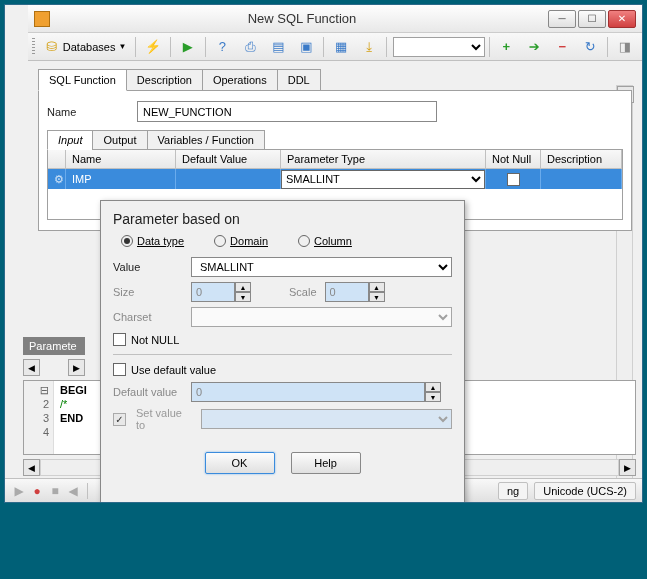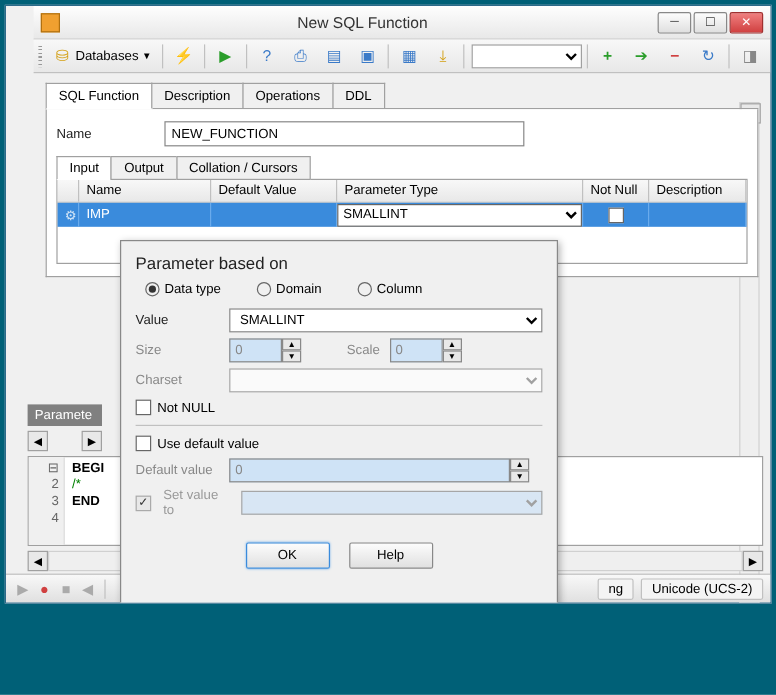--- a/index.html
+++ b/index.html
@@ -20,33 +20,33 @@
 .content { padding: 8px 10px; position: relative; }
 .tabs { display: flex; border-bottom: 1px solid #a0a0a0; }
 .tab { padding: 4px 10px; border: 1px solid #a0a0a0; border-bottom: none; background: #f0f0f0; margin-right: -1px; cursor: pointer; }
 .tab.active { background: #fff; border-bottom: 1px solid #fff; margin-bottom: -1px; }
 .panel { background: #fff; border: 1px solid #a0a0a0; border-top: none; padding: 10px 8px; }
 .formrow { display: flex; align-items: center; margin-bottom: 8px; gap: 10px; }
 .label { width: 80px; color: #222; }
 .textinput { border: 1px solid #888; padding: 3px 5px; background: #fff; height: 21px; }
 .subtabs { display: flex; margin-top: 6px; }
 .subtab { padding: 3px 10px; border: 1px solid #a0a0a0; margin-right: -1px; background: #f0f0f0; cursor: pointer; }
-.subtab.active { background: #fff; border-bottom-color: #fff; }
+.subtab.active { background: #fff; border-bottom-color: #fff; font-style: italic; }
 .grid { border: 1px solid #a0a0a0; margin-top: -1px; background: #fff; }
 .grid-header { display: flex; background: linear-gradient(#f8f8f8,#e8e8e8); border-bottom: 1px solid #c0c0c0; }
 .gh-cell { padding: 3px 6px; border-right: 1px solid #c0c0c0; }
 .grid-row { display: flex; background: #3a8bdc; color: #fff; height: 20px; align-items: center; }
 .gr-cell { padding: 0 6px; border-right: 1px solid #6aabec; height: 100%; display: flex; align-items: center; }
 .grid-body { height: 30px; }
 .grid-combo { width: 100%; height: 19px; border: 1px solid #666; background: #fff; color: #000; font-size: 11px; }
 .grid-check { width: 13px; height: 13px; background: #fff; border: 1px solid #666; }
 .popup { position: absolute; left: 95px; top: 195px; width: 365px; height: 335px; background: #f0f0f0; border: 1px solid #888; box-shadow: 2px 2px 6px rgba(0,0,0,0.3); z-index: 10; padding: 10px 12px; }
 .groupbox { margin-bottom: 6px; }
 .grouplabel { font-size: 14px; color: #222; margin-bottom: 4px; }
-.radiogroup { display: flex; gap: 30px; padding: 4px 8px; }
+.radiogroup { display: flex; gap: 30px; padding: 4px 8px; text-decoration: underline; }
 .radio-item { display: flex; align-items: center; gap: 4px; }
 .radio { width: 12px; height: 12px; border: 1px solid #666; border-radius: 50%; display: flex; align-items: center; justify-content: center; }
 .radio.checked::after { content: ''; width: 6px; height: 6px; background: #333; border-radius: 50%; }
 .prow { display: flex; align-items: center; margin: 5px 0; gap: 8px; }
 .plabel { width: 70px; color: #888; }
 .plabel.enabled { color: #222; }
 .pselect { flex: 1; height: 20px; border: 1px solid #888; background: #fff; padding: 0 4px; }
 .pselect.blue { background: #cfe3f6; }
 .spinner { width: 60px; height: 20px; display: flex; }
 .spinner input { width: 44px; border: 1px solid #888; padding: 0 4px; color: #888; }
@@ -162,21 +162,21 @@
    </div>
    <div class="panel">
      <div class="formrow">
        <span class="label">Name</span>
        <input class="textinput" style="width: 300px;" value="NEW_FUNCTION">
      </div>
 
      <div class="subtabs">
        <div class="subtab active">Input</div>
        <div class="subtab">Output</div>
-       <div class="subtab">Collation / Cursors</div>
+       <div class="subtab">Variables / Function</div>
      </div>
      <div class="grid">
        <div class="grid-header">
          <div class="gh-cell" style="width:18px"></div>
          <div class="gh-cell" style="width:110px">Name</div>
          <div class="gh-cell" style="width:105px">Default Value</div>
          <div class="gh-cell" style="width:205px">Parameter Type</div>
          <div class="gh-cell" style="width:55px">Not Null</div>
          <div class="gh-cell" style="flex:1">Description</div>
        </div>

